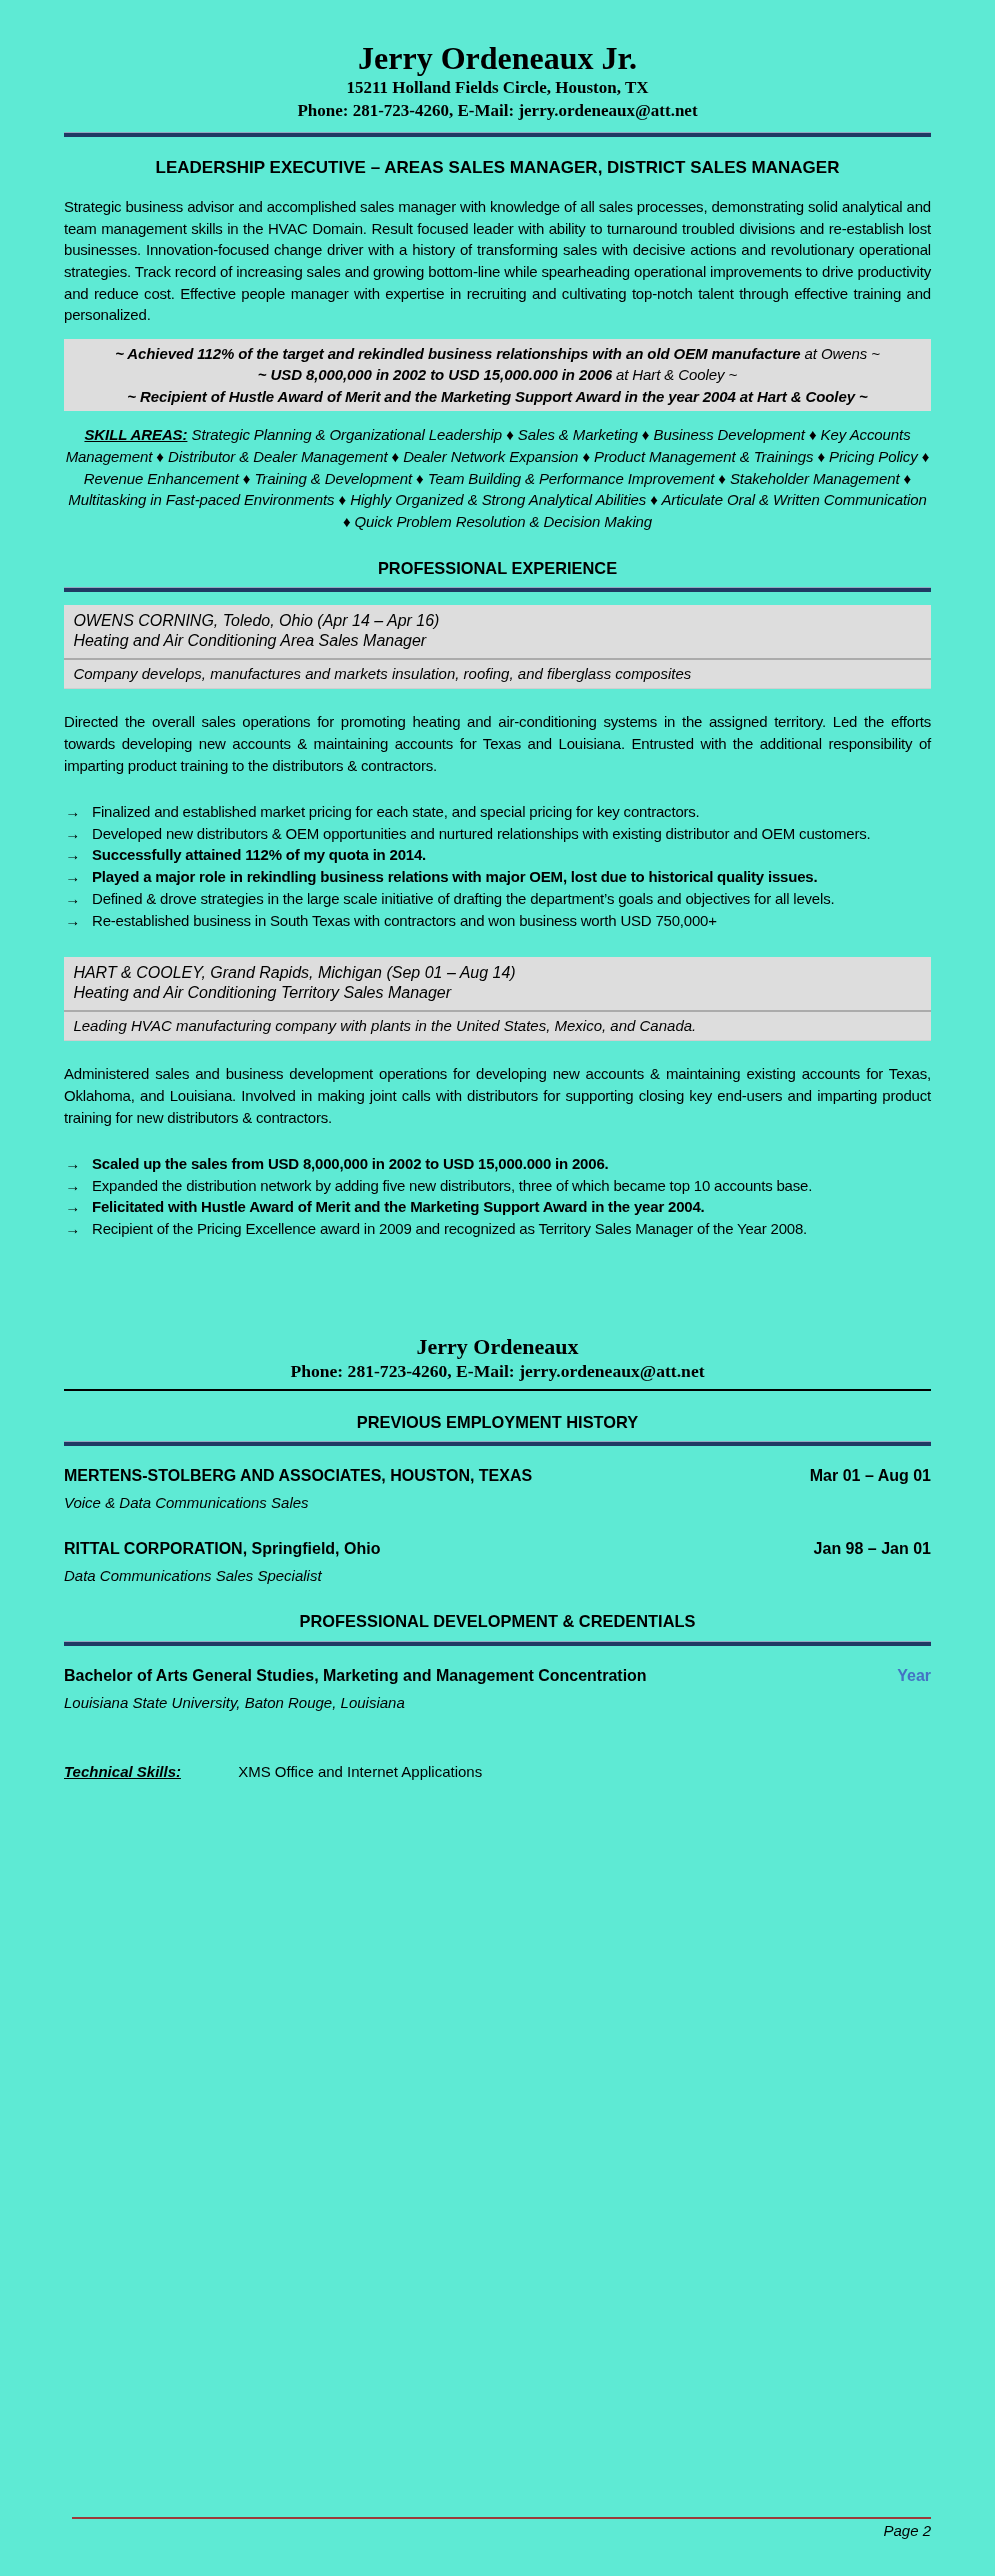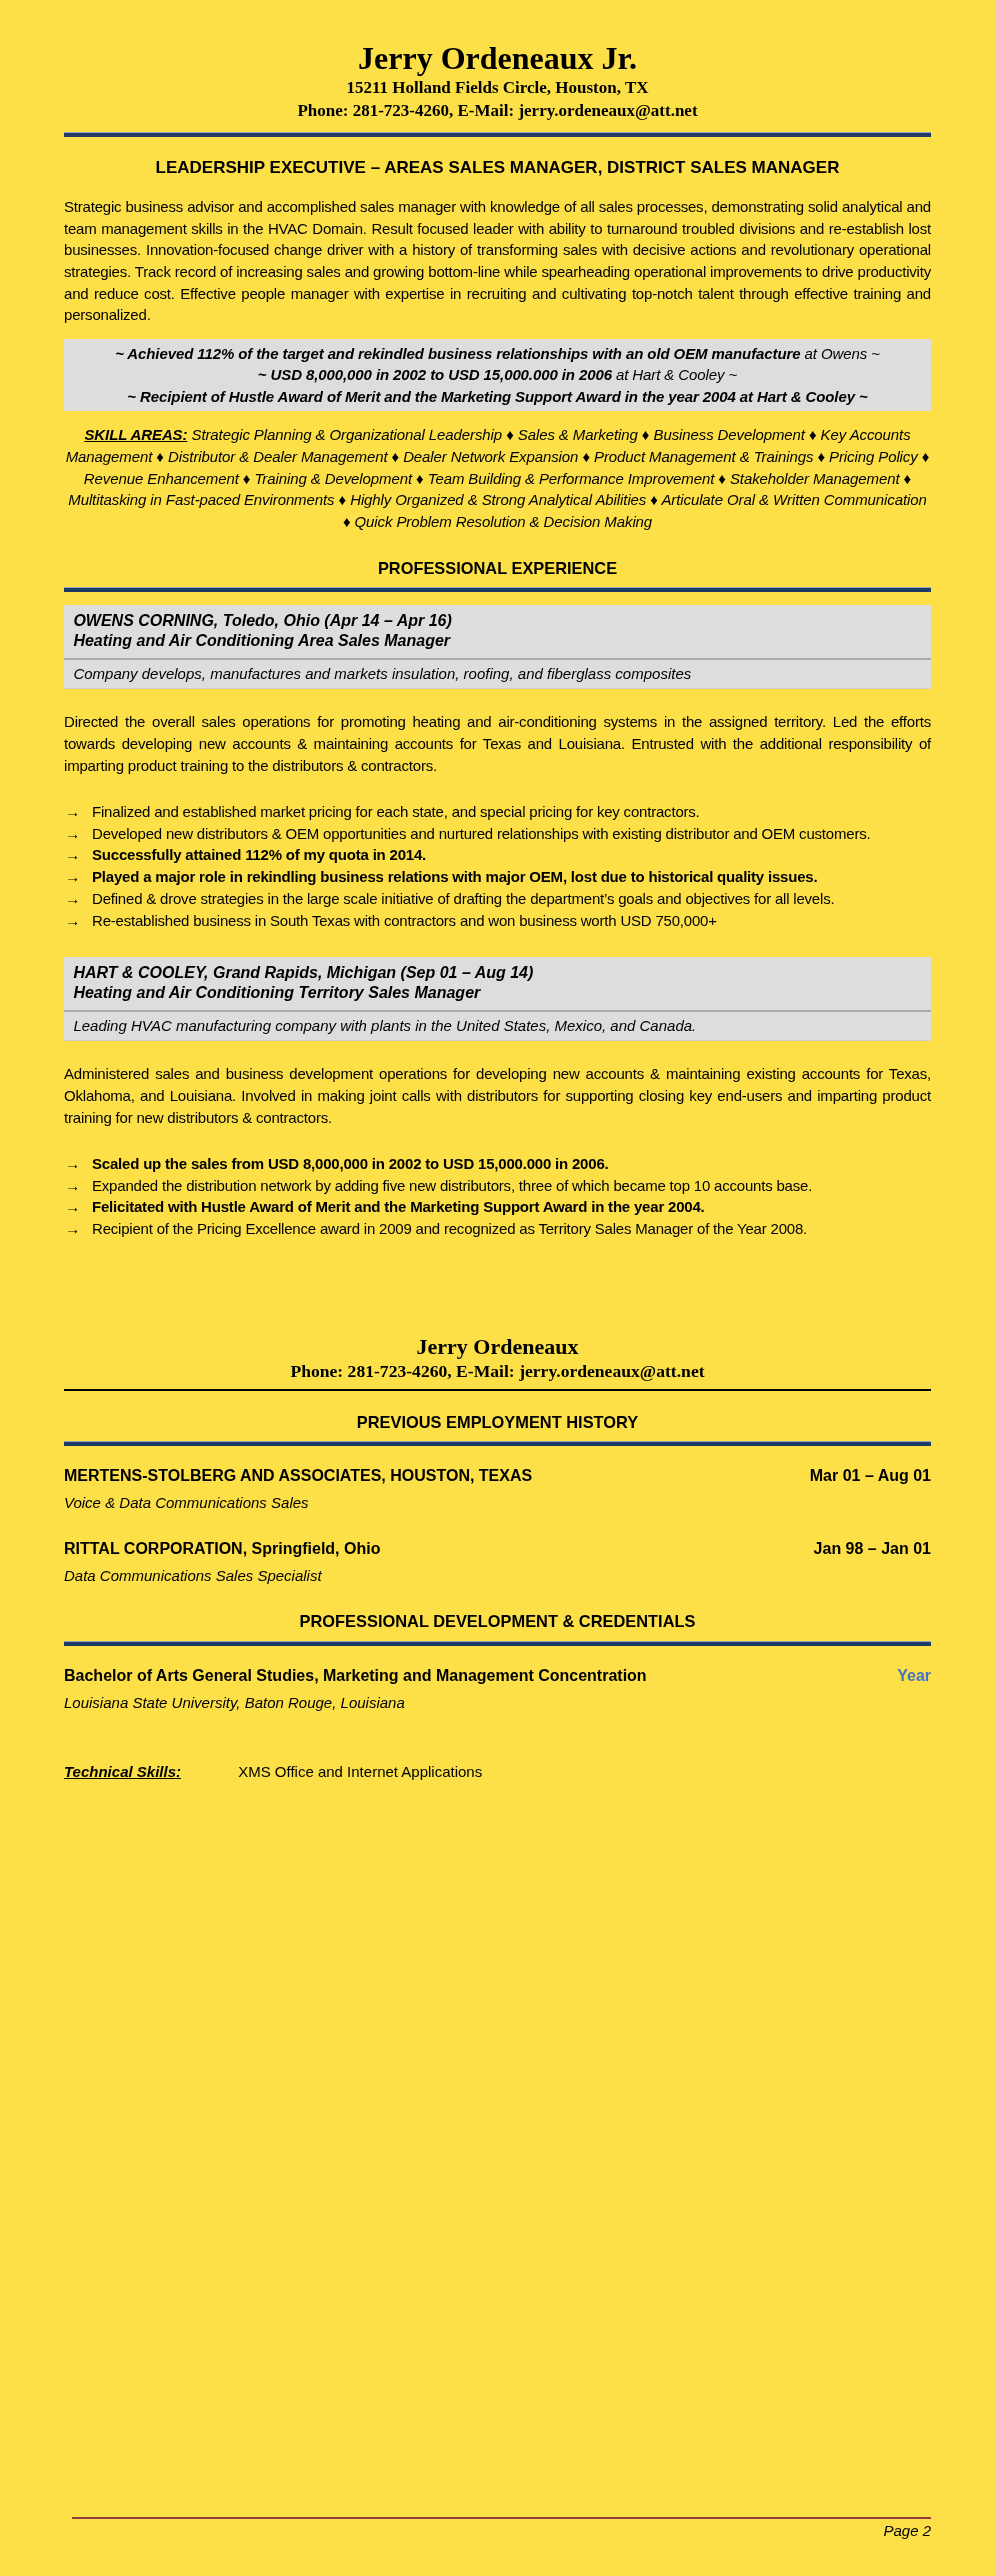--- a/index.html
+++ b/index.html
@@ -1,37 +1,37 @@
 <!DOCTYPE html>
 <html style="font-size:9.4px"><head>
 <meta charset="utf-8">
 <style>
   html,body{margin:0;padding:0;background:#fff;}
   .page{
-    width:995px;height:2576px;position:relative;background:#fde047;
+    width:995px;height:2576px;position:relative;background:#5eead4;
     font-family:"Liberation Sans",sans-serif;color:#000;box-sizing:border-box;
     padding:41px 64px 0 64px;overflow:hidden;
   }
   
   .name{font-family:"Liberation Serif",serif;font-weight:bold;font-size:32px;line-height:35px;text-align:center;margin:0;}
   .hdr-line{font-family:"Liberation Serif",serif;font-weight:bold;font-size:17px;line-height:23.4px;text-align:center;}
   .navy-rule{margin-top:9.4px;height:4.1px;background:#1f3a63;border-top:1.2px solid #95a6c1;}
   .headline{margin-top:21px;font-size:17px;font-weight:bold;text-align:center;}
   
   .summary{margin:17.6px 0 0;font-size:15px;line-height:21.7px;text-align:justify;letter-spacing:-0.2px;}
   .ach-box{margin-top:13px;background:#dddddd;padding:3.5px 8.2px;text-align:center;
            font-style:italic;font-size:15px;line-height:21.7px;letter-spacing:-0.1px;}
   .ach-line .b{font-weight:bold;}
   .skills{margin:13px 0 0;font-style:italic;font-size:15px;line-height:21.7px;text-align:center;letter-spacing:-0.1px;}
   .skills-label{font-weight:bold;text-decoration:underline;}
   .sec-head{margin:26px 0 0;font-size:16.4px;font-weight:bold;text-align:center;}
   .sec-head.tight{margin-top:22px;}
   
   .job-box{margin-top:13px;background:#dddddd;border-bottom:2.3px solid #ababab;
-           padding:5.9px 9.4px 7px;font-style:italic;font-weight:bold;font-size:16px;line-height:20px;}
+           padding:5.9px 9.4px 7px;font-style:italic;font-weight:normal;font-size:16px;line-height:20px;}
   .job-desc{background:#dddddd;border-bottom:1.8px solid #cfcfcf;padding:4.1px 9.4px;
             font-style:italic;font-size:15px;line-height:20px;}
   .job-overview{margin:22px 0 0;font-size:15px;line-height:21.7px;text-align:justify;letter-spacing:-0.2px;}
   .bullets{margin:24.6px 0 0;padding:0;list-style:none;font-size:15px;line-height:21.7px;letter-spacing:-0.2px;}
   .bullets li{position:relative;padding-left:28px;text-align:justify;}
   .bullets li.bold{font-weight:bold;}
   .bullets .arrow{position:absolute;left:1.2px;top:0;font-weight:normal;}
   .job.second .job-box{margin-top:26px;}
   
   .p2-head{margin-top:94px;text-align:center;font-family:"Liberation Serif",serif;font-weight:bold;}

